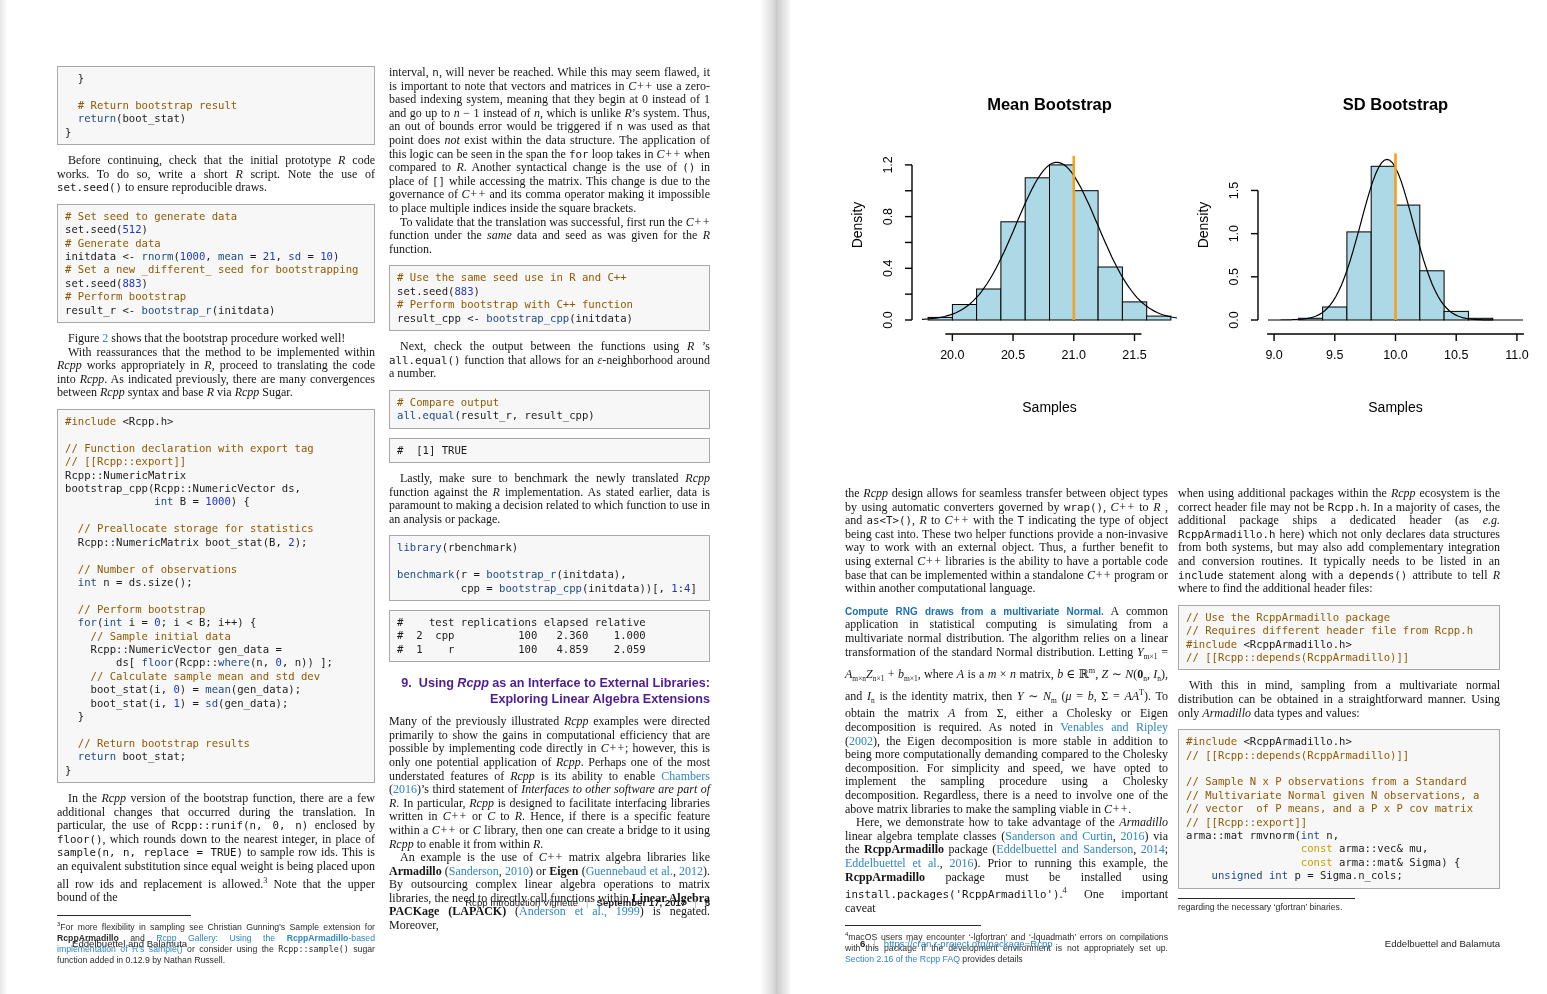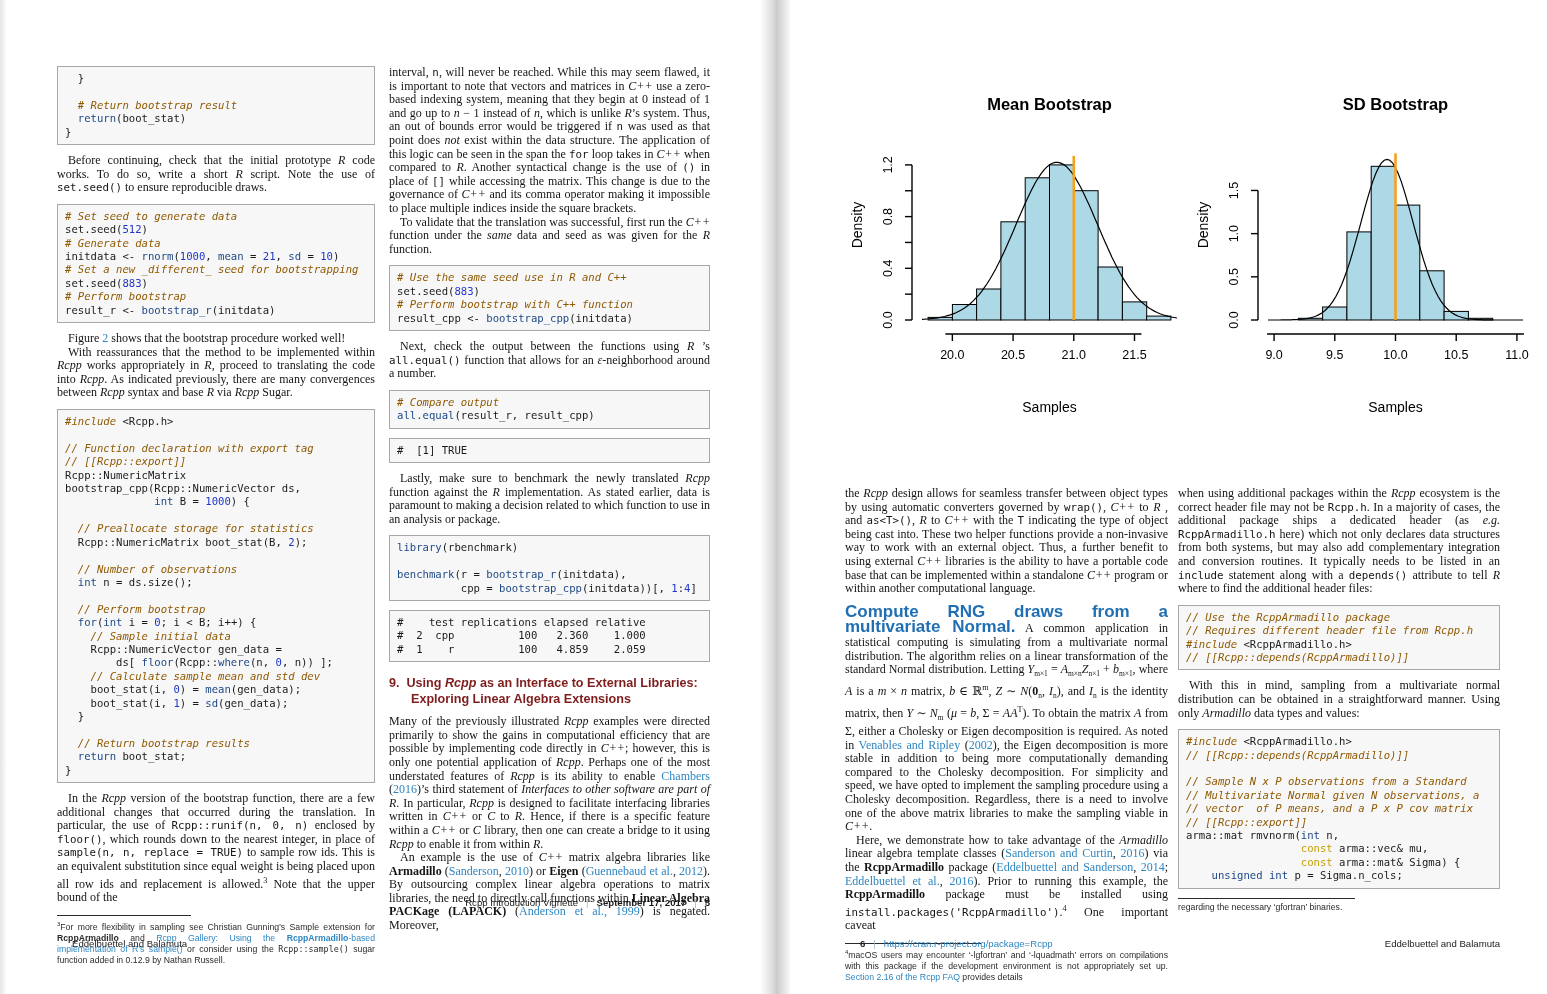--- a/index.html
+++ b/index.html
@@ -11,29 +11,29 @@
   #page-divider{position:absolute;top:0;left:760px;width:32px;height:994px;
     background:linear-gradient(90deg,rgba(190,190,190,0) 0%,rgba(175,175,175,0.45) 42%,rgba(160,160,160,0.55) 52%,rgba(195,195,195,0) 100%);}
   #edge-left{position:absolute;top:0;left:0;width:7px;height:994px;background:linear-gradient(90deg,rgba(0,0,0,0.10),rgba(0,0,0,0));}
   #edge-right{position:absolute;top:0;right:0;width:7px;height:994px;background:linear-gradient(270deg,rgba(0,0,0,0.10),rgba(0,0,0,0));}
   .col{position:absolute;}
   .p{font-size:12px;line-height:13.6px;text-align:justify;margin:0;}
   .ind{text-indent:11px;}
   .codebox{background:#f7f7f7;border:1px solid #a8a8a8;padding:5px 7px;margin:9px 0;
     font-family:"DejaVu Sans Mono","Liberation Mono",monospace;font-size:10.6px;line-height:13.4px;color:#1a1a1a;}
   .cl{white-space:pre;}
-  .tok-c{color:#8f5902;font-style:italic;}
+  .tok-c{color:#8f5902;}
   .tok-k{color:#204a87;}
   .tok-n{color:#2036c8;}
   .tok-t{color:#c4a000;}
   code,.mono{font-family:"DejaVu Sans Mono","Liberation Mono",monospace;font-size:10.8px;}
   .lnk{color:#2e86c1;}
   .sec-head{font-family:"Liberation Sans",sans-serif;font-weight:bold;font-size:12.6px;line-height:15.5px;
-    color:#7f1d1d;margin:14px 0 8px 0;padding-left:22px;text-indent:-22px;text-align:left;}
-  .subhead{font-family:"Liberation Sans",sans-serif;font-weight:bold;font-size:17px;color:#1f6fb2;}
+    color:#4c1d95;margin:14px 0 8px 0;padding-left:22px;text-indent:-22px;text-align:right;}
+  .subhead{font-family:"Liberation Sans",sans-serif;font-weight:bold;font-size:10px;color:#1f6fb2;}
   .fnrule{border-top:1px solid #2a2a2a;width:42%;margin:10px 0 3px 0;}
   .footnote{font-family:"Liberation Sans",sans-serif;font-size:8.7px;line-height:11px;color:#2b2b2b;text-align:justify;}
   .footnote code{font-size:8.4px;}
   .footer{position:absolute;font-family:"Liberation Sans",sans-serif;font-size:9.6px;color:#1b1b1b;margin-left:15px;}
   .sep{color:#9ab7cc;}
   .figcap{font-family:"Liberation Sans",sans-serif;font-size:8.8px;color:#222;text-align:center;}
   .chart{position:absolute;}
   sub{font-size:62%;}
   sup{font-size:68%;}
 </style>

